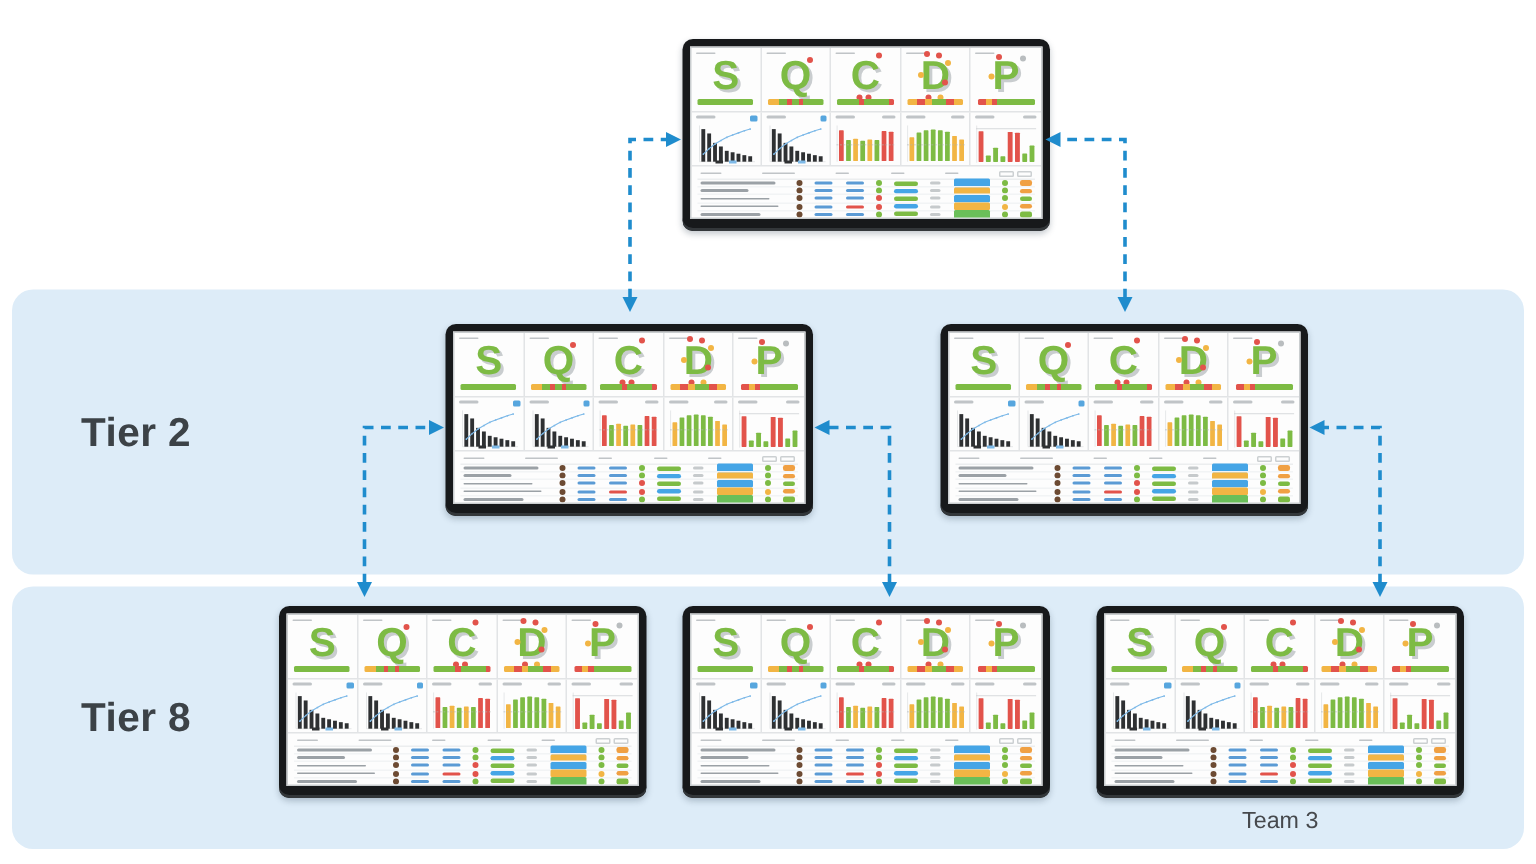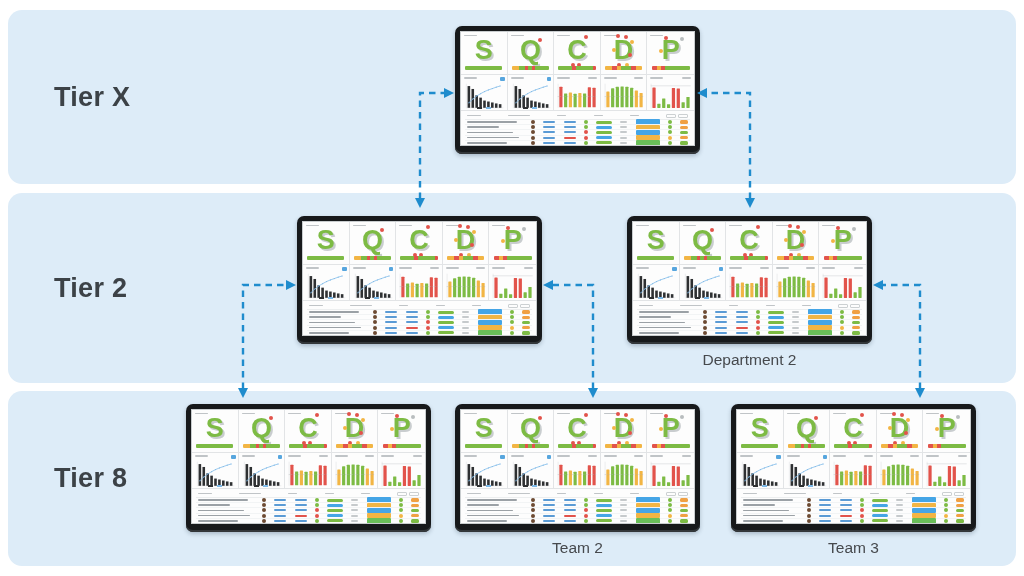--- a/index.html
+++ b/index.html
@@ -56,23 +56,20 @@
 
   
   #connector-layer{position:absolute;left:0;top:0;width:1024px;height:576px;pointer-events:none;}
   .conn{fill:none;stroke:#1f8ccd;stroke-width:2.4;stroke-dasharray:6.5 5;}
 </style>
 </head>
 <body>
 
 <div id="stage">
 
-  <div class="band" id="band-x">
-    <div class="tier-label">Tier X</div>
-  </div>
   <div class="band" id="band-2">
     <div class="tier-label">Tier 2</div>
   </div>
   <div class="band" id="band-1">
     <div class="tier-label">Tier 8</div>
   </div>
 
   <div class="mon-group" id="mg-0" style="left: 455px; top: 26px;">
     <div class="frame">
       <div class="screen">
@@ -802,21 +799,20 @@
                 <span class="tdot" style="background: rgb(125, 187, 68);"></span>
                 <span class="tpill" style="background: rgb(125, 187, 68);"></span>
               </div>
               <div class="trow">
                 <span class="tcell" style="background: rgb(69, 165, 230);"></span>
               </div>
             </div>
           </div>
         </div>
     </div>
-    <div class="mon-label">Department 2</div>
   </div>
 
   <div class="mon-group" id="mg-3" style="left: 186px; top: 404px;">
     <div class="frame">
       <div class="screen">
           <div class="dr1">
             <div class="lcell">
               <div class="skel ph"></div>
               <div class="glyph">S</div>
               <div class="strip" style="background: linear-gradient(90deg, rgb(125, 187, 68) 0%, rgb(125, 187, 68) 100%);"></div>
@@ -1295,21 +1291,20 @@
                 <span class="tdot" style="background: rgb(125, 187, 68);"></span>
                 <span class="tpill" style="background: rgb(125, 187, 68);"></span>
               </div>
               <div class="trow">
                 <span class="tcell" style="background: rgb(69, 165, 230);"></span>
               </div>
             </div>
           </div>
         </div>
     </div>
-    <div class="mon-label">Team 2</div>
   </div>
 
   <div class="mon-group" id="mg-5" style="left: 731px; top: 404px;">
     <div class="frame">
       <div class="screen">
           <div class="dr1">
             <div class="lcell">
               <div class="skel ph"></div>
               <div class="glyph">S</div>
               <div class="strip" style="background: linear-gradient(90deg, rgb(125, 187, 68) 0%, rgb(125, 187, 68) 100%);"></div>

